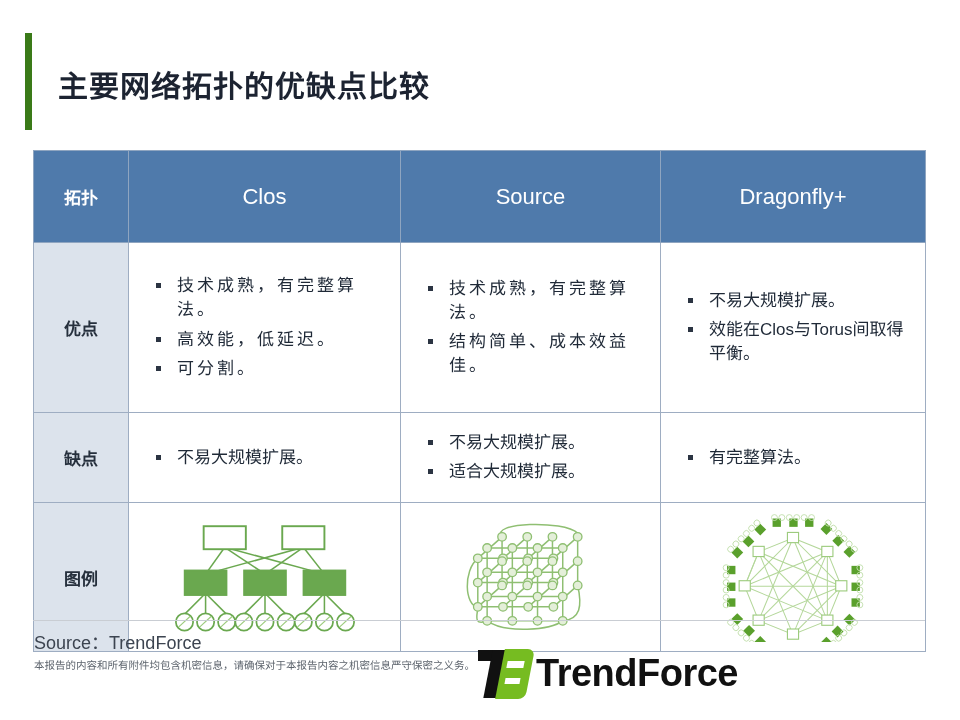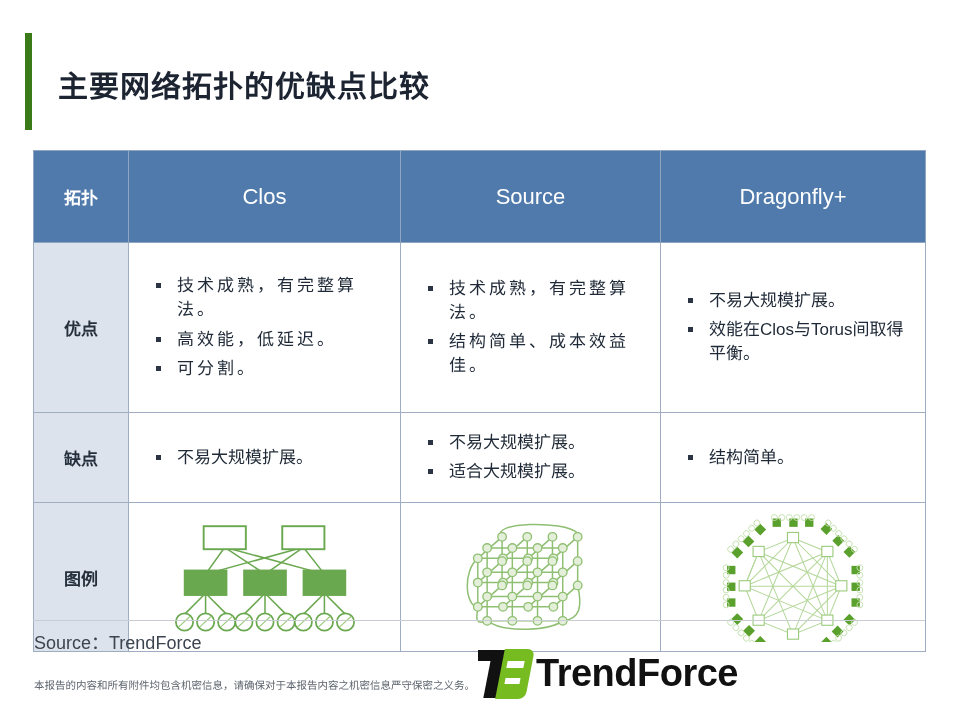--- a/index.html
+++ b/index.html
@@ -102,21 +102,21 @@
   .diagwrap{width:100%;height:140px;display:flex;align-items:center;justify-content:center;}
 
   
   .foot-rule{
     position:absolute;left:33px;top:620px;width:892px;height:1px;background:#c9cdd3;z-index:2;
   }
   .source{
     position:absolute;left:34px;top:628px;font-size:18px;color:#3c4450;z-index:2;text-align:right;
   }
   .disc{
-    position:absolute;left:34px;top:677px;font-size:10.5px;color:#5d646d;line-height:1.65;z-index:2;
+    position:absolute;left:34px;top:657px;font-size:10.5px;color:#5d646d;line-height:1.65;z-index:2;
   }
   .logo{
     position:absolute;right:22px;top:645px;height:56px;display:flex;align-items:center;z-index:2;
   }
   .logo-mark{position:relative;width:56px;height:52px;flex:0 0 auto;}
   .lm-a{position:absolute;left:2px;top:3px;width:46px;height:11px;background:#111111;}
   .lm-b{position:absolute;left:12px;top:3px;width:17px;height:48px;background:#111111;transform:skewX(-11deg);}
   .lm-c{position:absolute;left:24px;top:2px;width:30px;height:50px;background:#76bc21;border-radius:0 7px 7px 0;transform:skewX(-11deg);}
   .lm-d{position:absolute;left:31px;top:14px;width:17px;height:7px;background:#ffffff;transform:skewX(-11deg);}
   .lm-e{position:absolute;left:29px;top:31px;width:15px;height:6px;background:#ffffff;transform:skewX(-11deg);}
@@ -187,21 +187,21 @@
           </ul>
         </td>
         <td class="cell">
           <ul class="bul">
             <li>不易大规模扩展。</li>
             <li>适合大规模扩展。</li>
           </ul>
         </td>
         <td class="cell">
           <ul class="bul">
-            <li>结构简单。</li>
+            <li>有完整算法。</li>
           </ul>
         </td>
       </tr>
 
       <tr class="rowC">
         <td class="rowlabel">图例</td>
 
         <td class="cell diagram">
           <div class="diagwrap">
             <svg viewBox="0 0 240 130" width="230" height="128">

